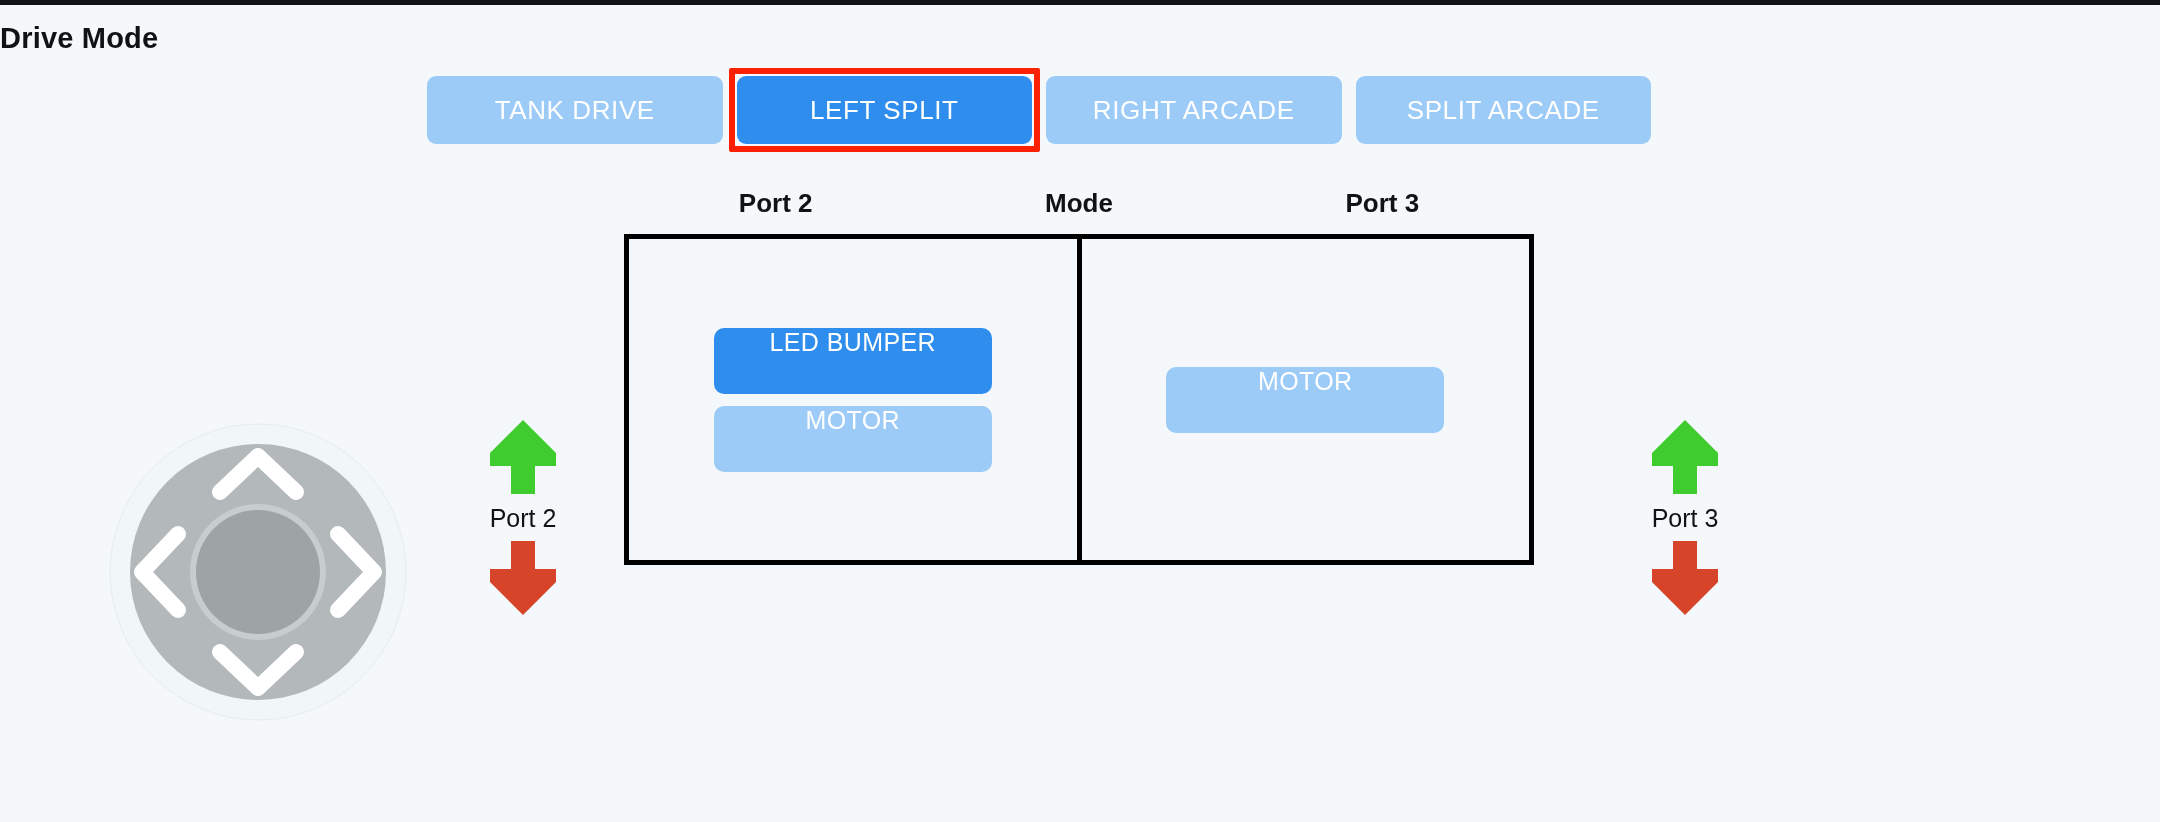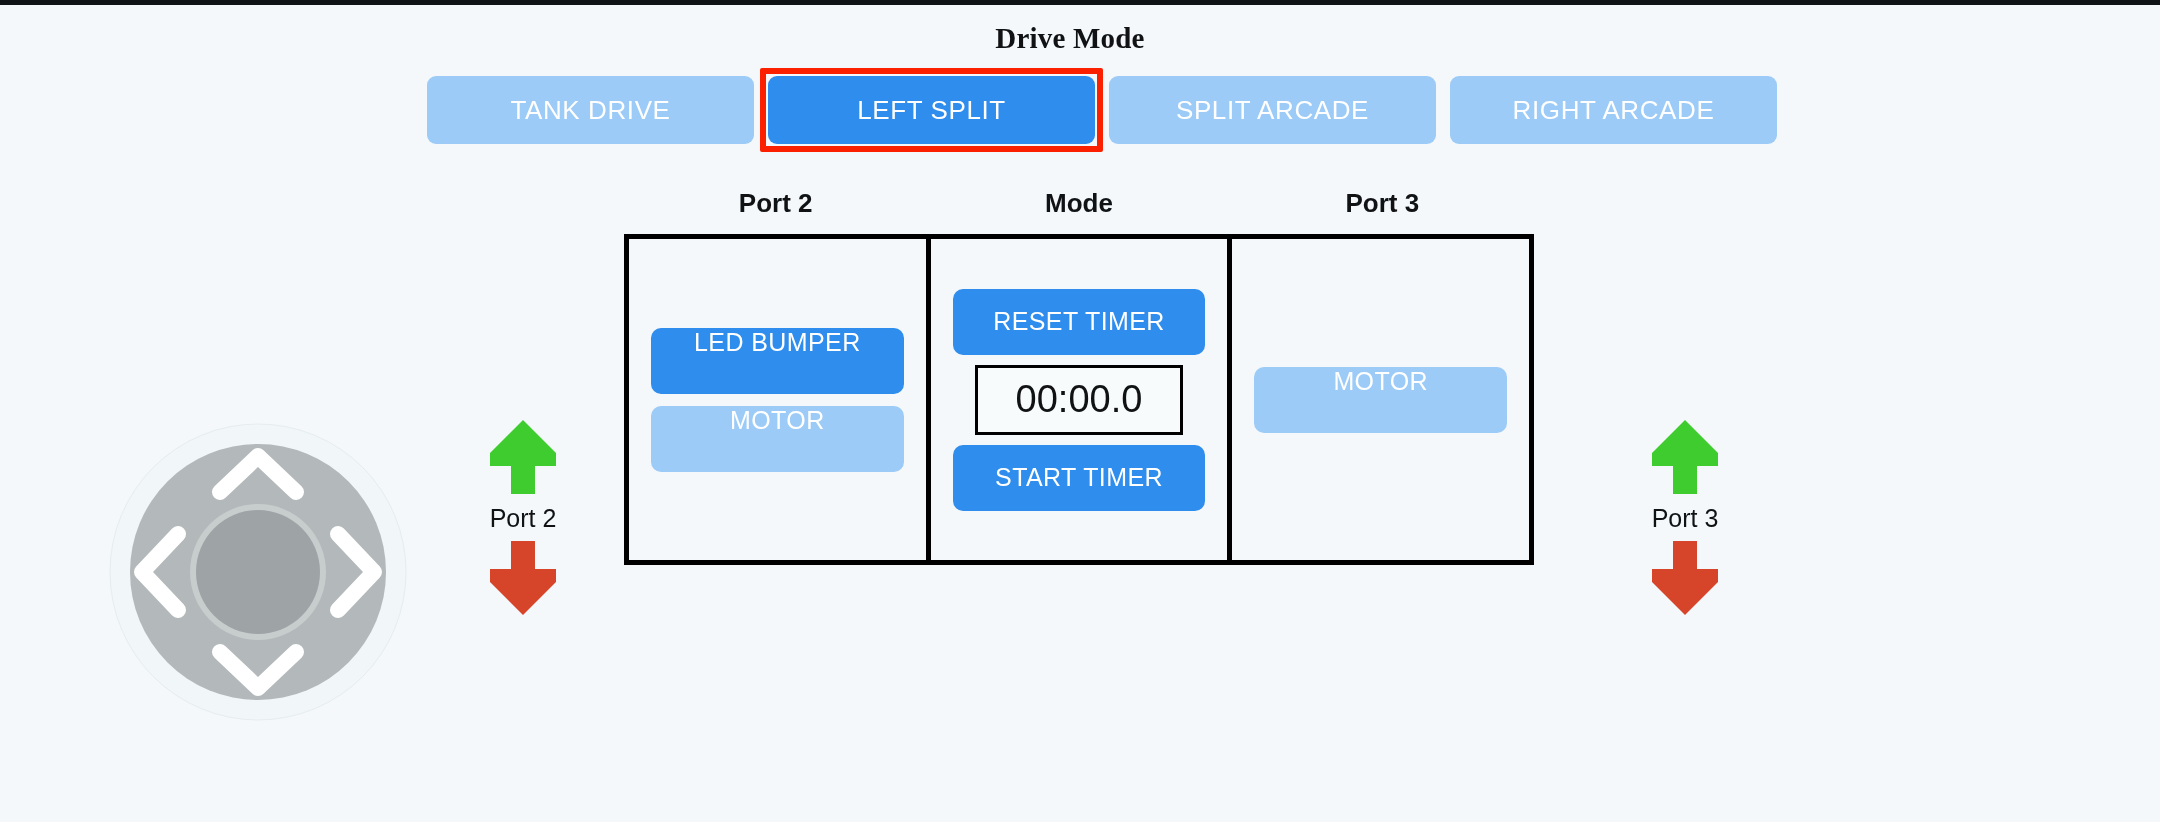--- a/index.html
+++ b/index.html
@@ -24,33 +24,32 @@
     height: 5px;
     background: #111416;
   }
 
   
   .drive-mode-title {
     position: absolute;
     top: 22px;
     left: 0;
     width: 2140px;
-    text-align: center;
+    text-align: left;
     font-size: 29px;
     font-weight: bold;
     color: #101214;
     letter-spacing: 0.2px;
-    font-family: Liberation Serif, serif;
   }
 
   .mode-row {
     position: absolute;
     top: 76px;
     left: 427px;
-    width: 1350px;
+    width: 1224px;
     display: flex;
     gap: 14px;
   }
 
   .mode-btn {
     position: relative;
     flex: 1 1 0;
     height: 68px;
     border: none;
     border-radius: 9px;
@@ -216,25 +215,25 @@
   <button class="mode-btn">
     <span>TANK DRIVE</span>
   </button>
 
   <button class="mode-btn active">
     <span>LEFT SPLIT</span>
     <span class="sel-outline"></span>
   </button>
 
   <button class="mode-btn">
+    <span>RIGHT ARCADE</span>
+  </button>
+
+  <button class="mode-btn">
     <span>SPLIT ARCADE</span>
-  </button>
-
-  <button class="mode-btn">
-    <span>RIGHT ARCADE</span>
   </button>
 
 </div>
 
 <div class="panel-headers">
   <div class="panel-header">Port 2</div>
   <div class="panel-header">Mode</div>
   <div class="panel-header">Port 3</div>
 </div>
 
@@ -242,29 +241,20 @@
 
   <div class="panel-col">
     <button class="dev-btn active">
       <span>LED BUMPER</span>
     </button>
     <button class="dev-btn">
       <span>MOTOR</span>
     </button>
   </div>
 
-  <div class="panel-col timer-col">
-    <button class="timer-btn">
-      <span>RESET TIMER</span>
-    </button>
-    <div class="timer-display">00:00.0</div>
-    <button class="timer-btn">
-      <span>START TIMER</span>
-    </button>
-  </div>
 
   <div class="panel-col">
     <button class="dev-btn">
       <span>MOTOR</span>
     </button>
   </div>
 
 </div>
 
 <div class="dpad">

